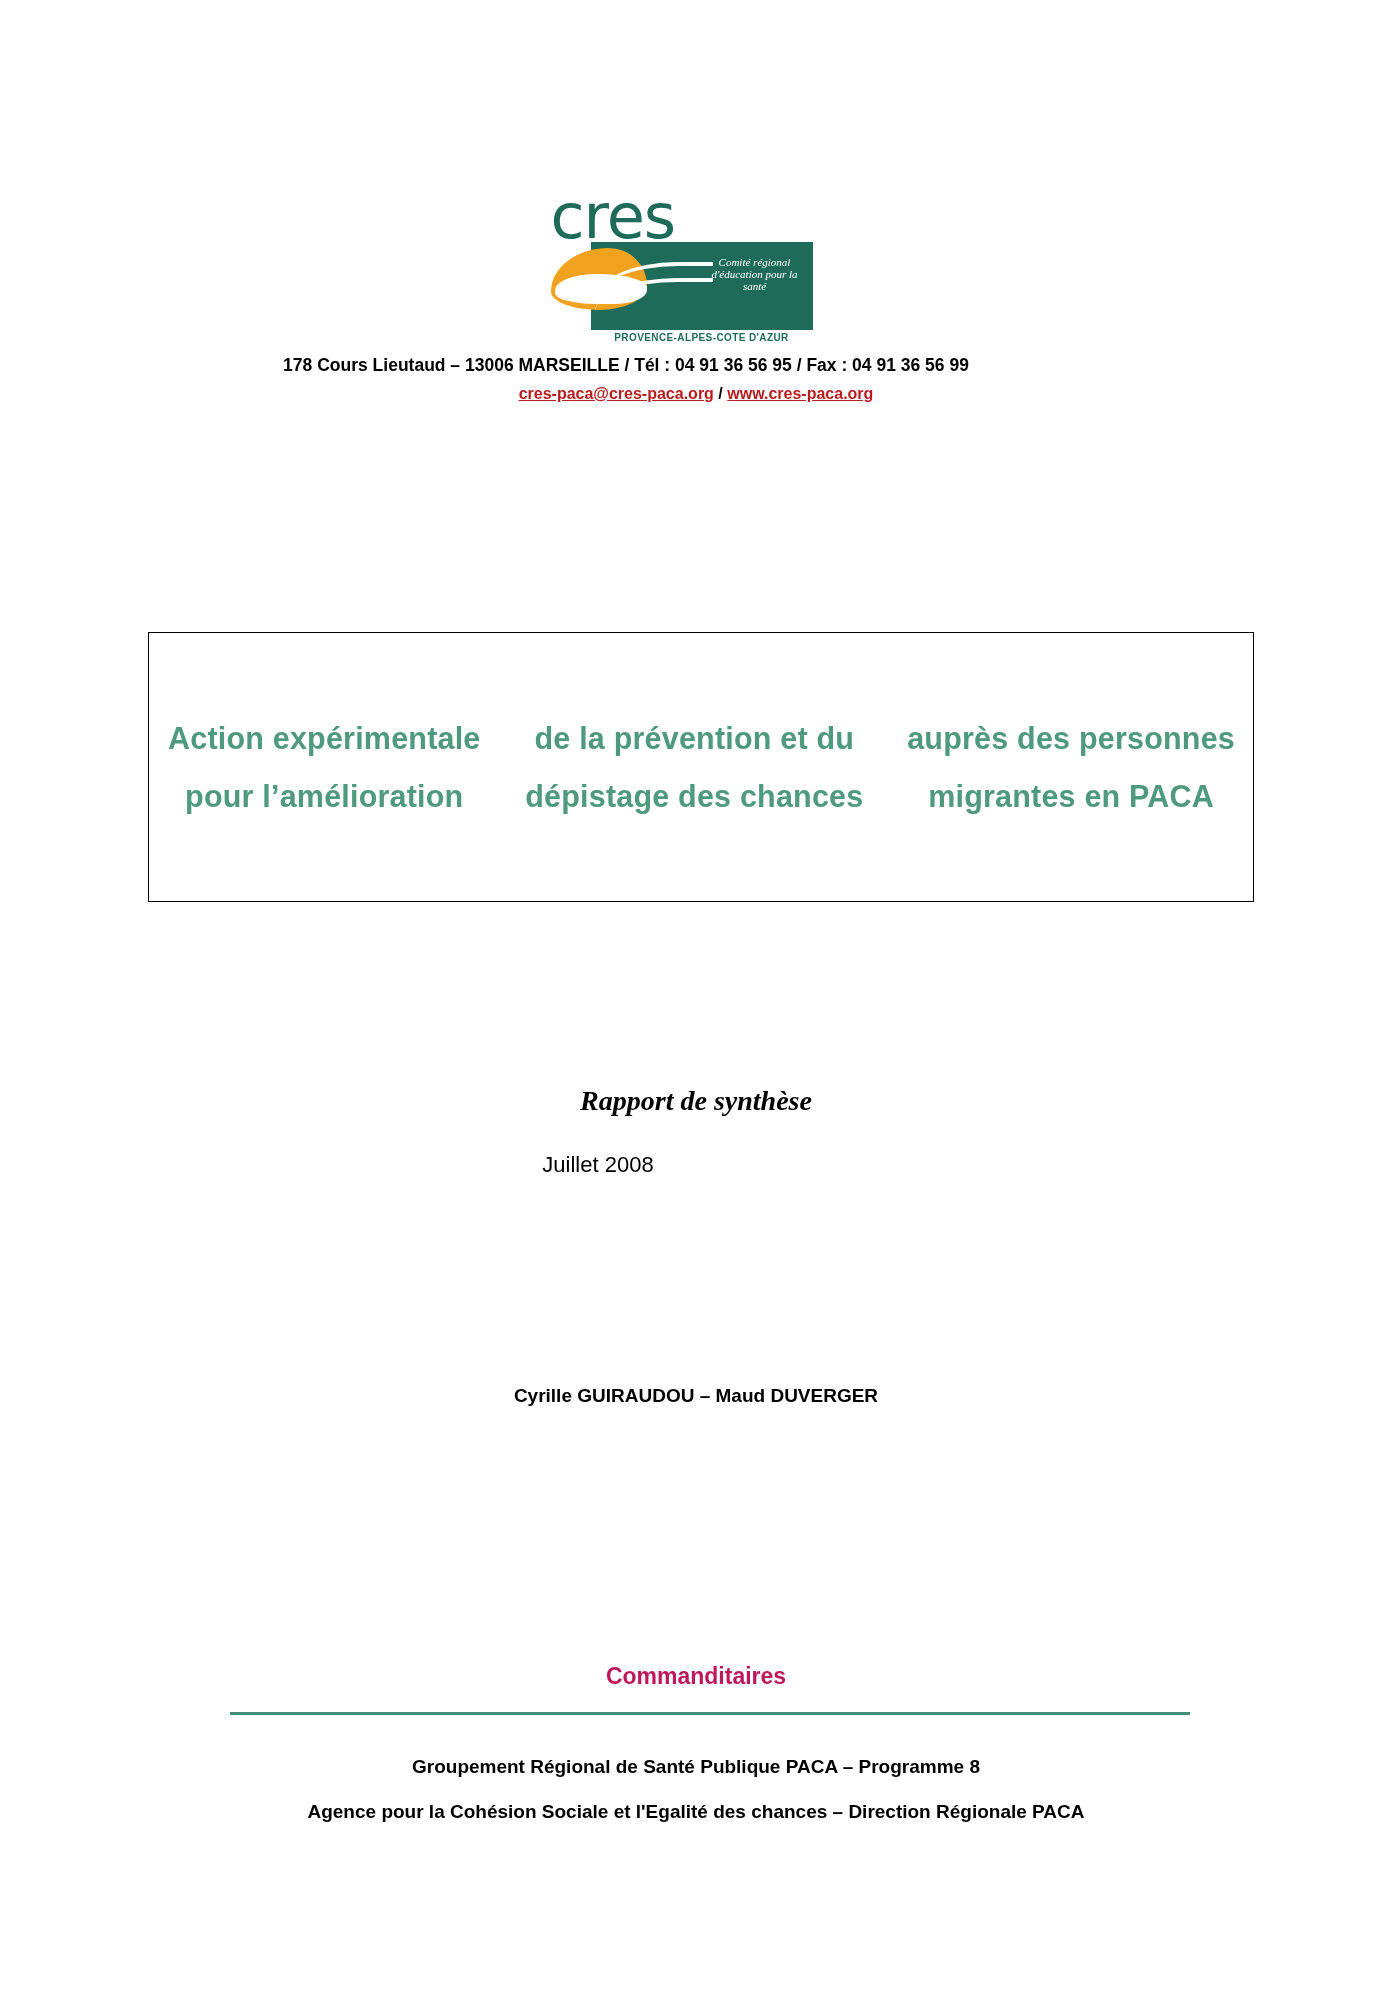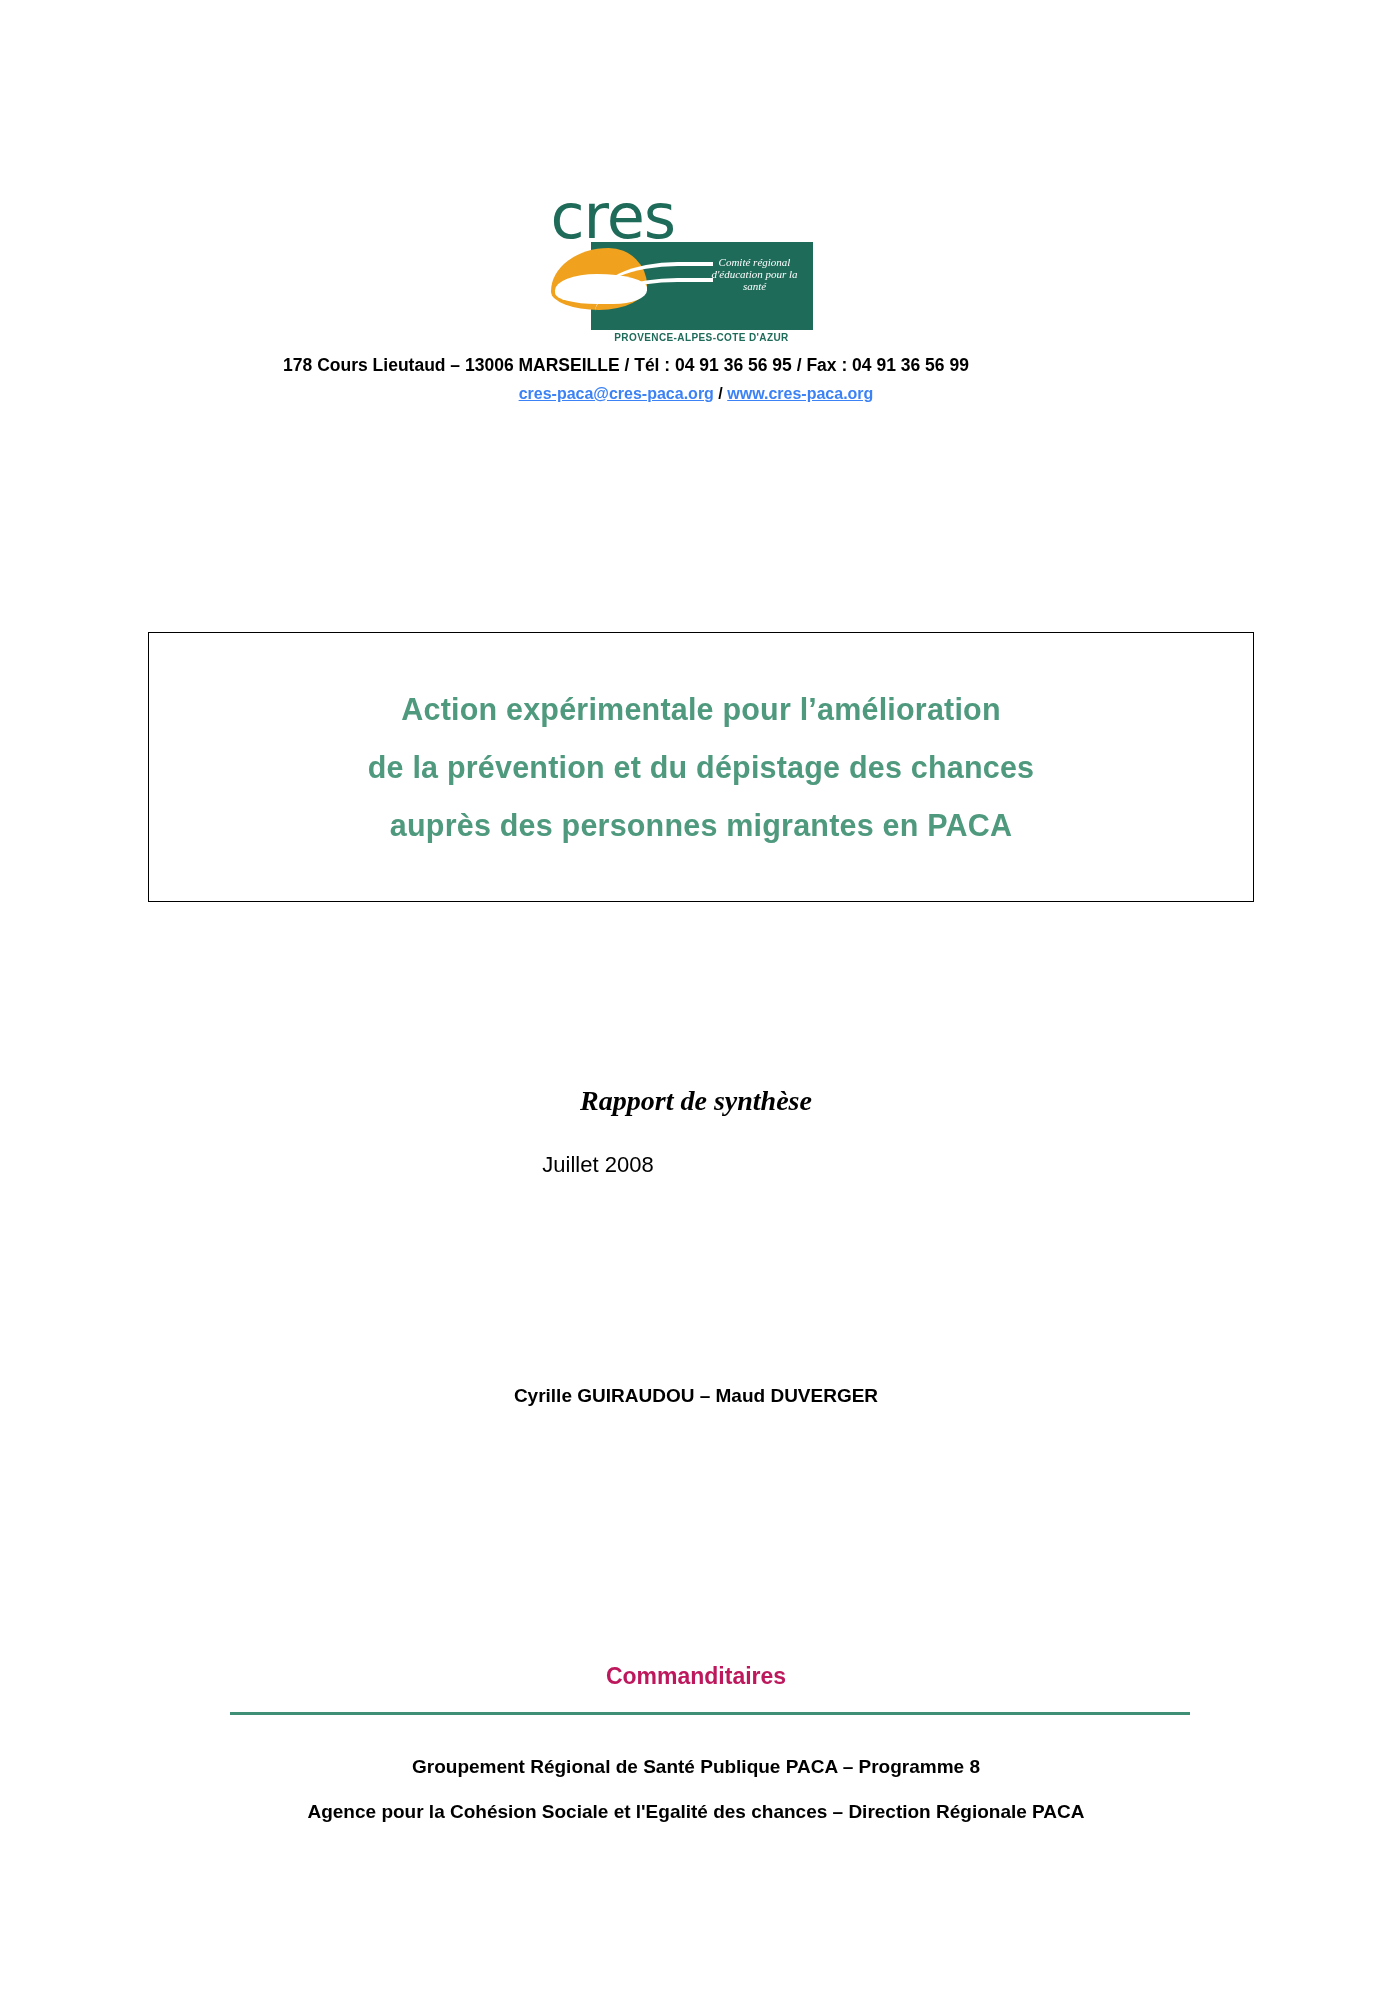--- a/index.html
+++ b/index.html
@@ -137,35 +137,35 @@
     left: 0;
     top: 381px;
     width: 1392px;
     text-align: center;
     font-size: 16px;
     font-weight: bold;
     line-height: 26px;
     color: #000000;
   }
   .contact-line a {
-    color: #3b82f6;
+    color: #b91c1c;
     margin-top: 24px;
   }
 
   
   .title-box {
     position: absolute;
     left: 148px;
     top: 632px;
     width: 1106px;
     height: 270px;
     border: 1.5px solid #000000;
     box-sizing: border-box;
     display: flex;
-    flex-direction: column;
+    flex-direction: row;
     align-items: center;
     justify-content: center;
   }
   .title-line {
     font-size: 30.5px;
     font-weight: bold;
     color: #4f9a7e;
     line-height: 58px;
     text-align: center;
     letter-spacing: 0.2px;

